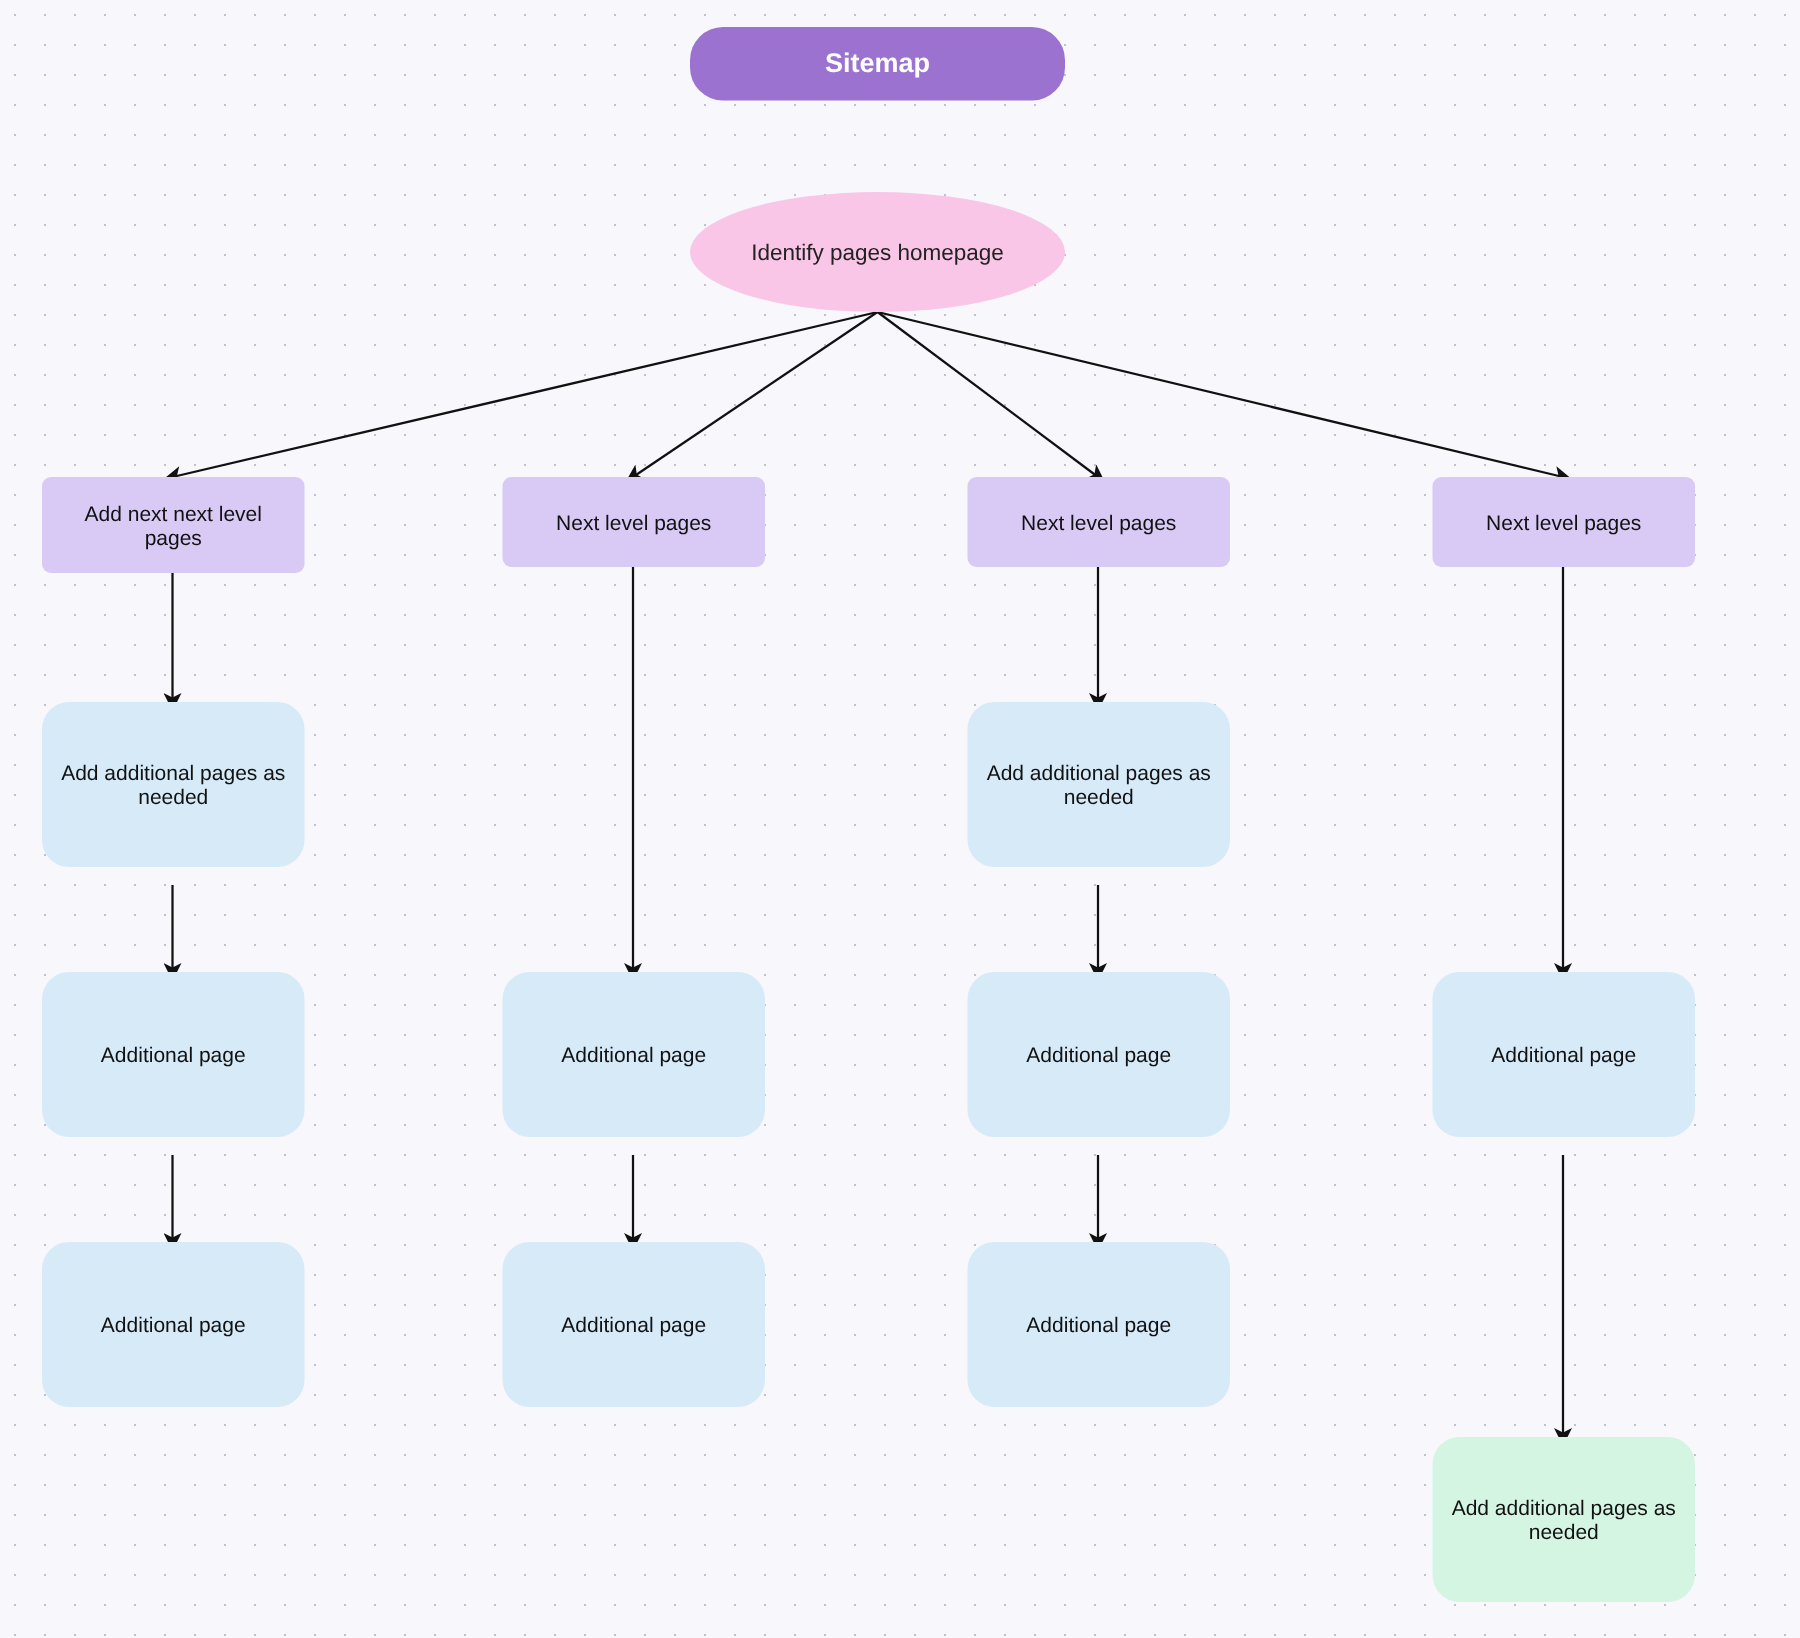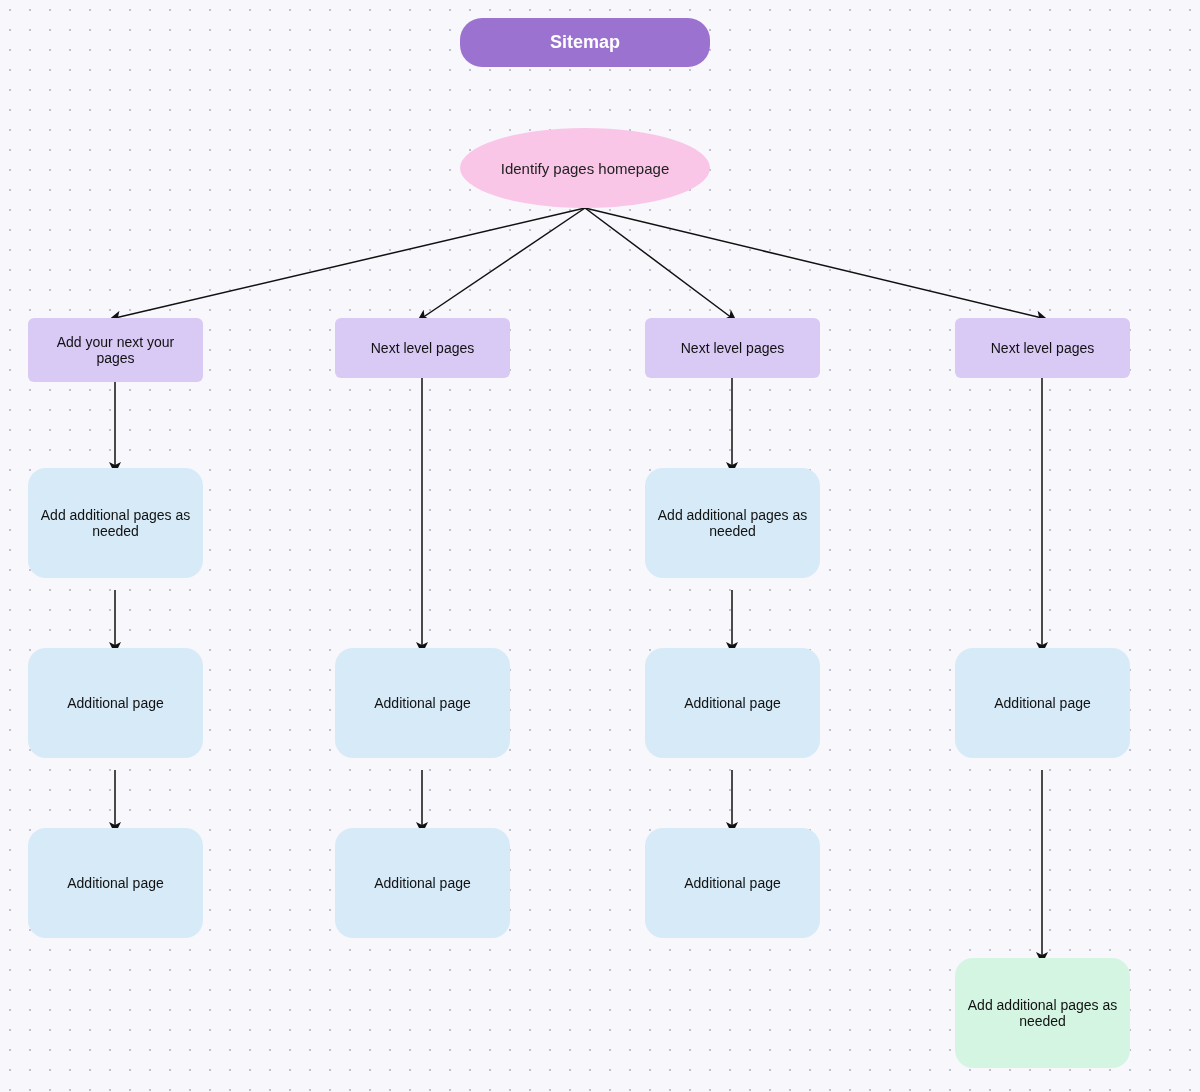--- a/index.html
+++ b/index.html
@@ -134,21 +134,21 @@
 
   <line x1="1042" y1="378" x2="1042" y2="648" stroke="#111" stroke-width="1.5" marker-end="url(#arrow)"></line>
 
   <line x1="1042" y1="770" x2="1042" y2="958" stroke="#111" stroke-width="1.5" marker-end="url(#arrow)"></line>
 </svg>
 
 <div class="sitemap-title">Sitemap</div>
 
 <div class="homepage-oval">Identify pages homepage</div>
 
-<div class="level1-box" style="top:318px; left:28px;">Add your next your pages</div>
+<div class="level1-box" style="top:318px; left:28px;">Add next next level pages</div>
 
 <div class="level2-box" style="top:468px; left:28px;">Add additional pages as needed</div>
 
 <div class="level2-box" style="top:648px; left:28px;">Additional page</div>
 
 <div class="level2-box" style="top:828px; left:28px;">Additional page</div>
 
 <div class="level1-box" style="top:318px; left:335px;">Next level pages</div>
 
 <div class="level2-box" style="top:648px; left:335px;">Additional page</div>

